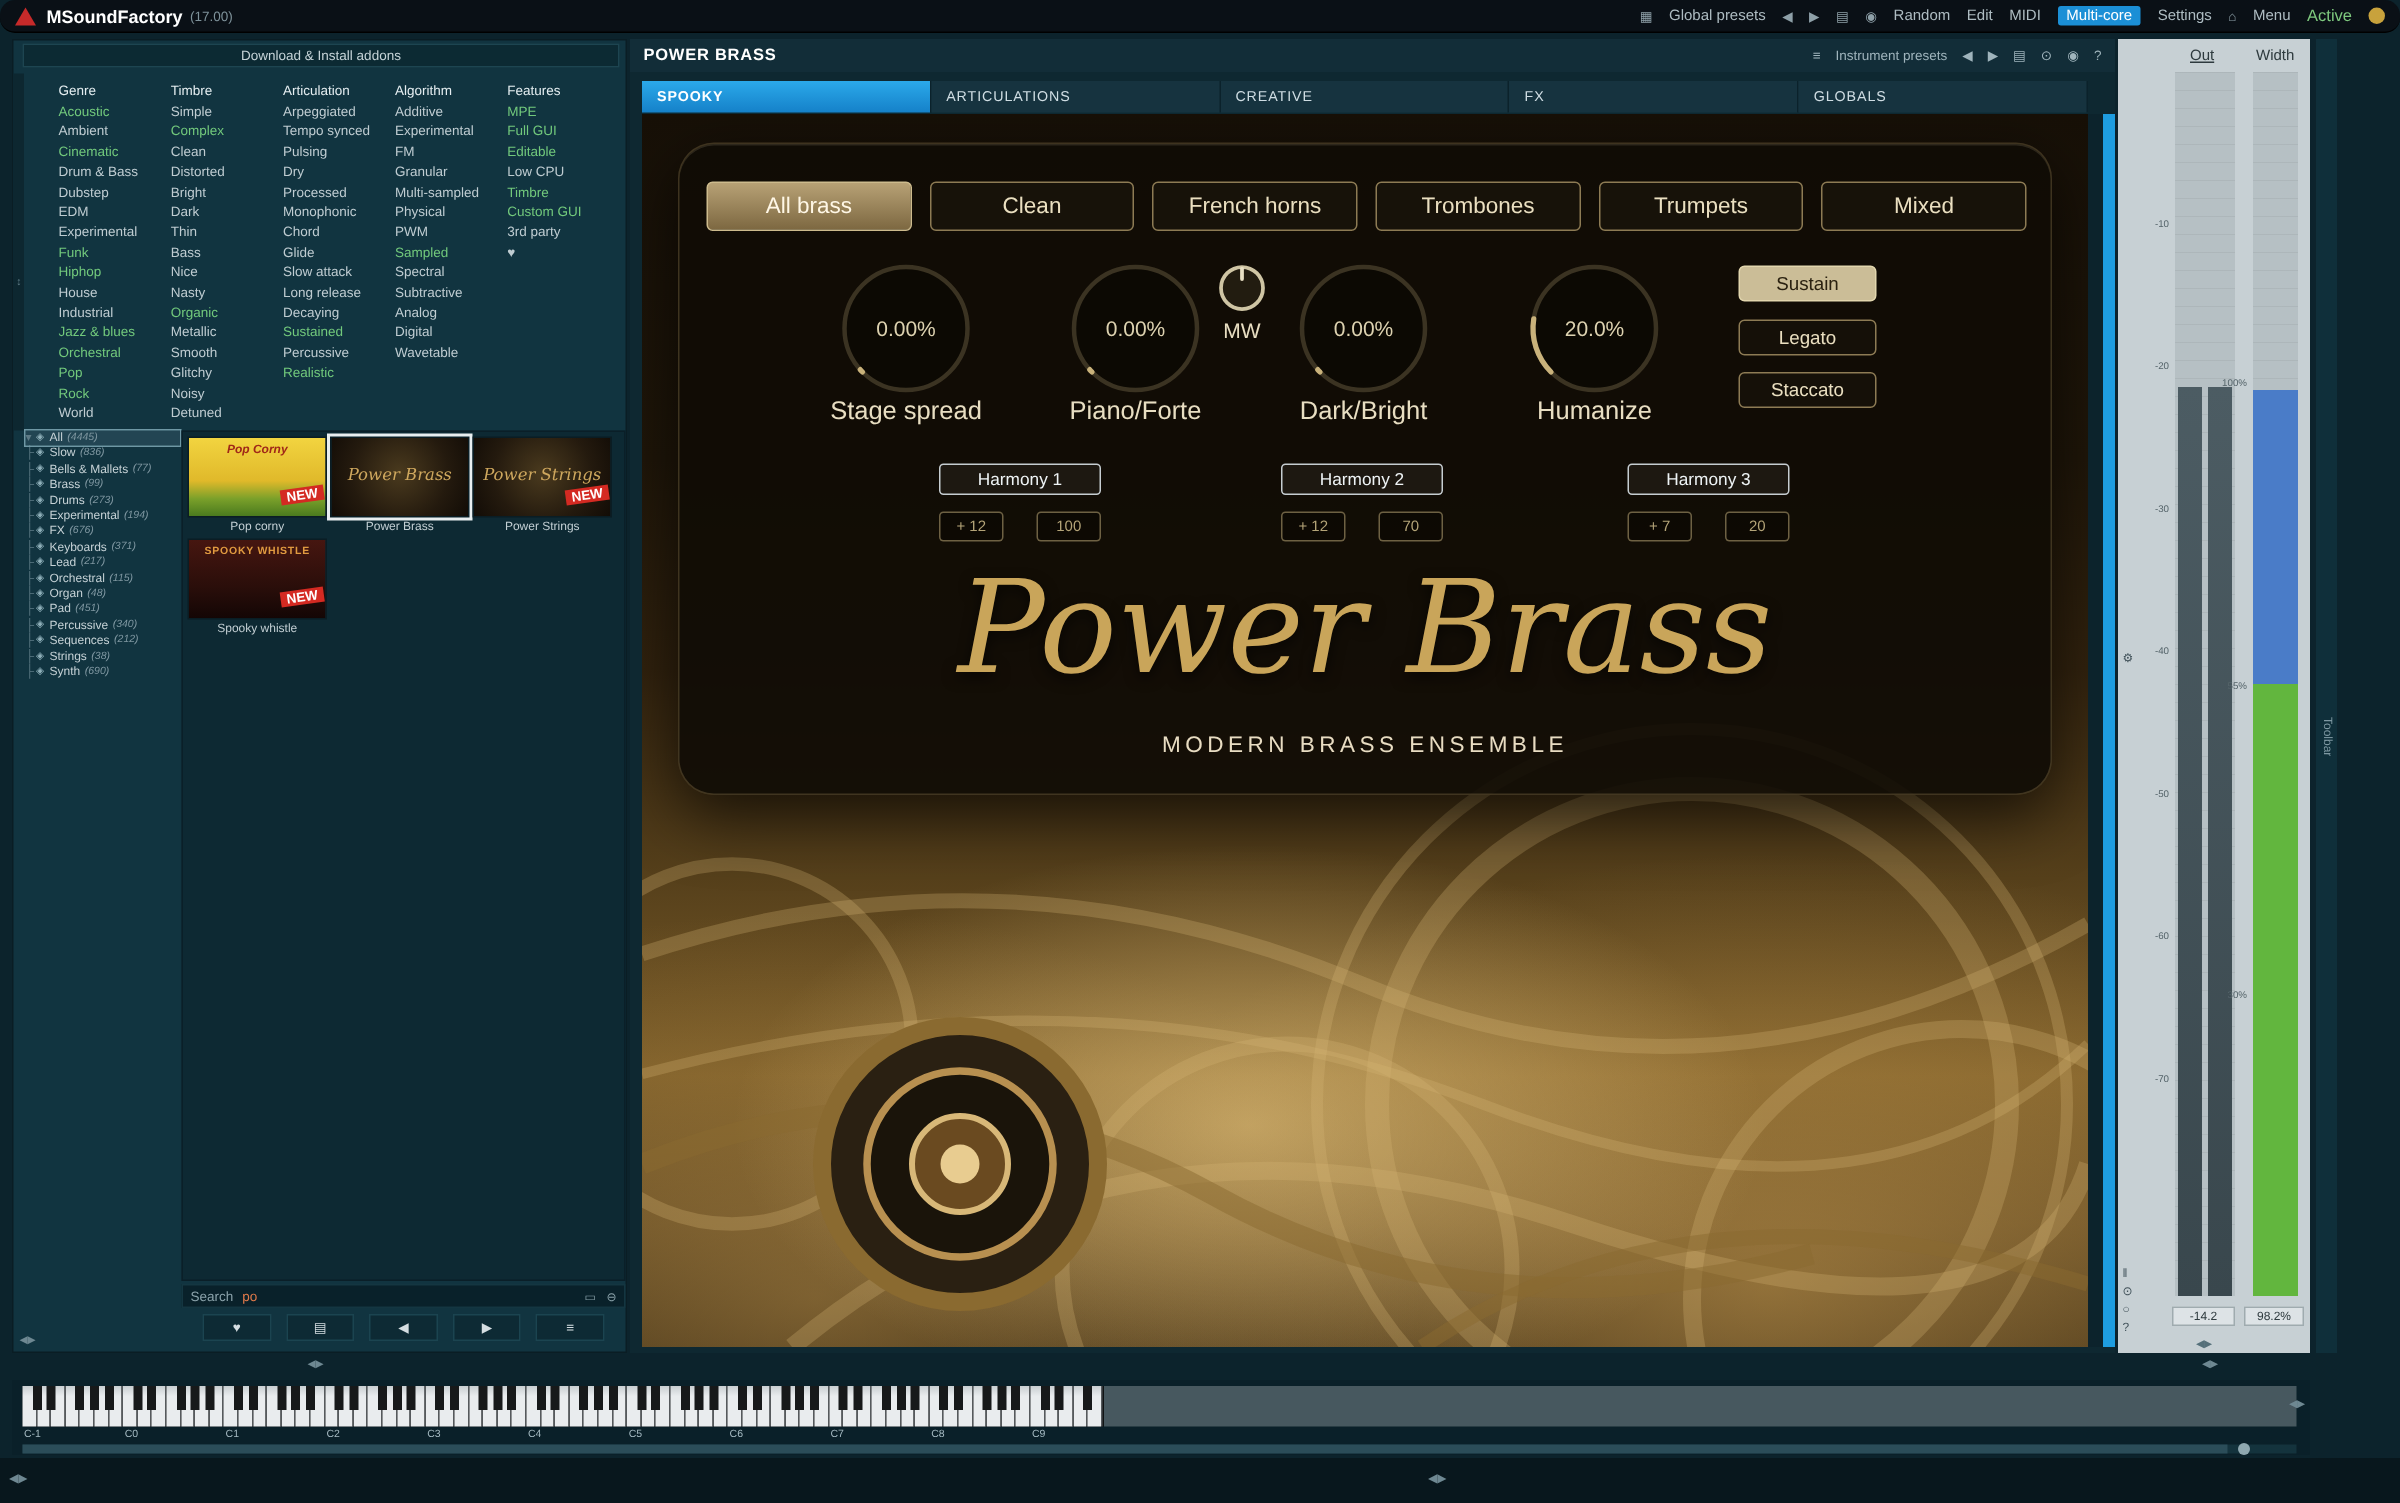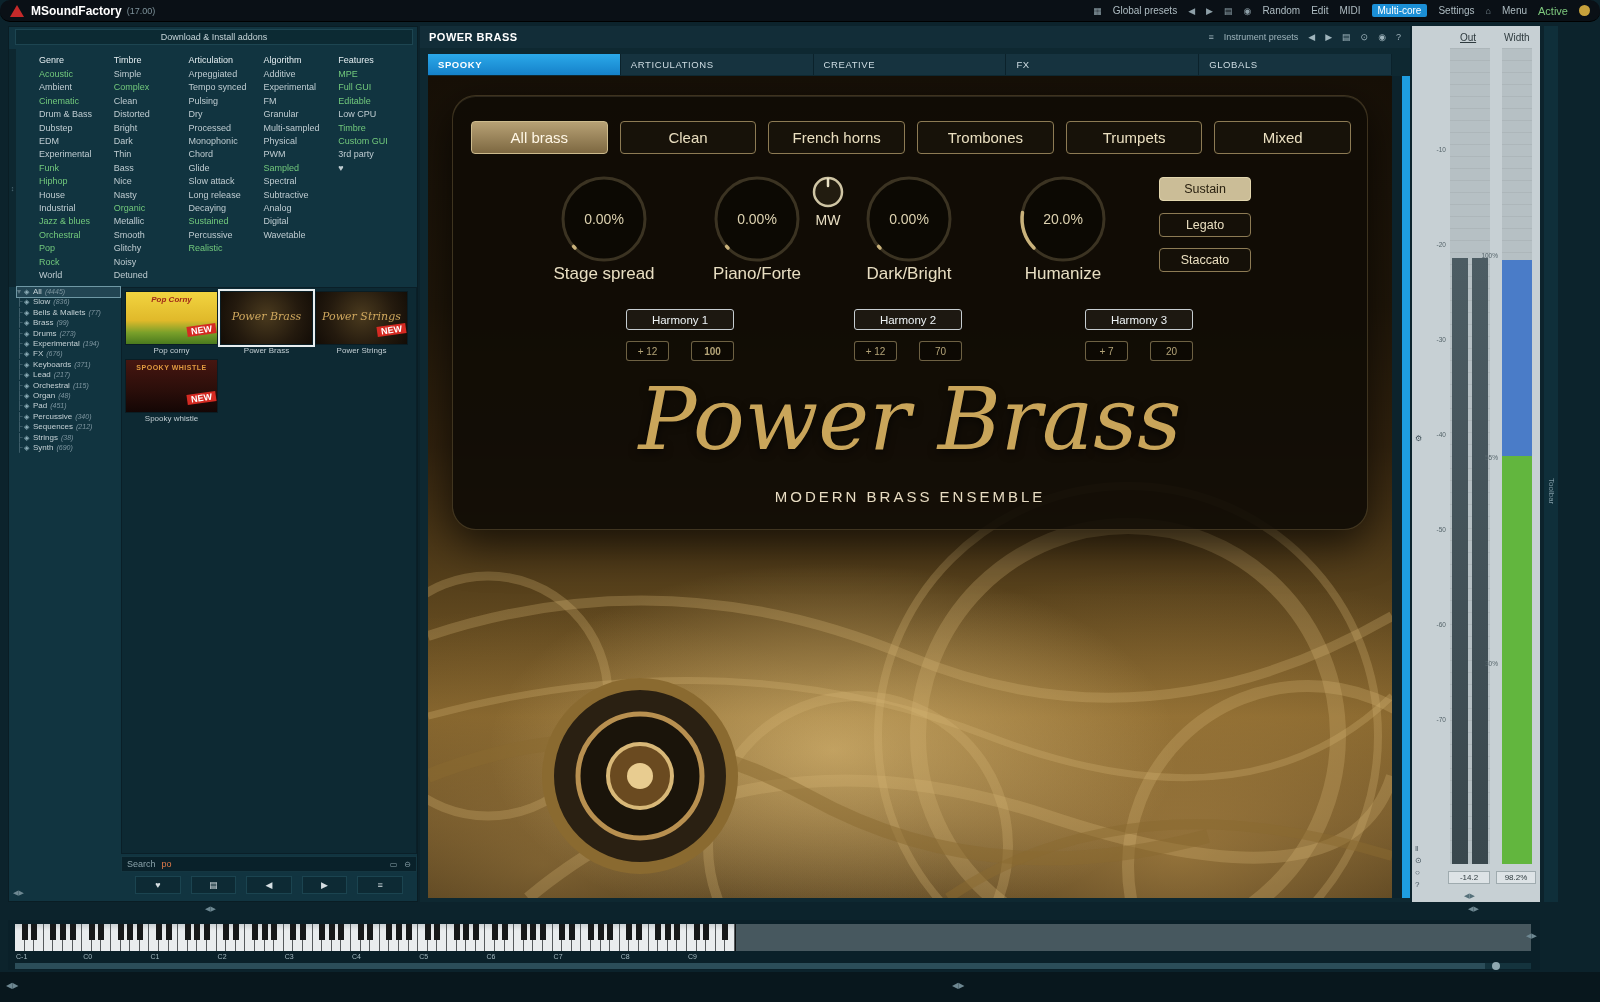--- a/index.html
+++ b/index.html
@@ -477,21 +477,21 @@
             </svg></div>
         <div class="mw-label">MW</div>
         <div id="artic-zone">
             <div class="artic-btn sel" style="top: 81px;">Sustain</div>
             <div class="artic-btn" style="top: 117px;">Legato</div>
             <div class="artic-btn" style="top: 152px;">Staccato</div>
           </div>
         <div id="harmony-zone">
             <div class="harm-btn" style="left: 173px;">Harmony 1</div>
             <div class="harm-val" style="left: 173px;">+ 12</div>
-            <div class="harm-val" style="left: 238px; font-weight: bold;">100</div>
+            <div class="harm-val" style="left: 238px;">100</div>
             <div class="harm-btn" style="left: 401px;">Harmony 2</div>
             <div class="harm-val" style="left: 401px;">+ 12</div>
             <div class="harm-val" style="left: 466px;">70</div>
             <div class="harm-btn" style="left: 632px;">Harmony 3</div>
             <div class="harm-val" style="left: 632px;">+ 7</div>
             <div class="harm-val" style="left: 697px;">20</div>
           </div>
         <div class="big-title">Power Brass</div>
         <div class="subtitle">MODERN BRASS ENSEMBLE</div>
       </div>

